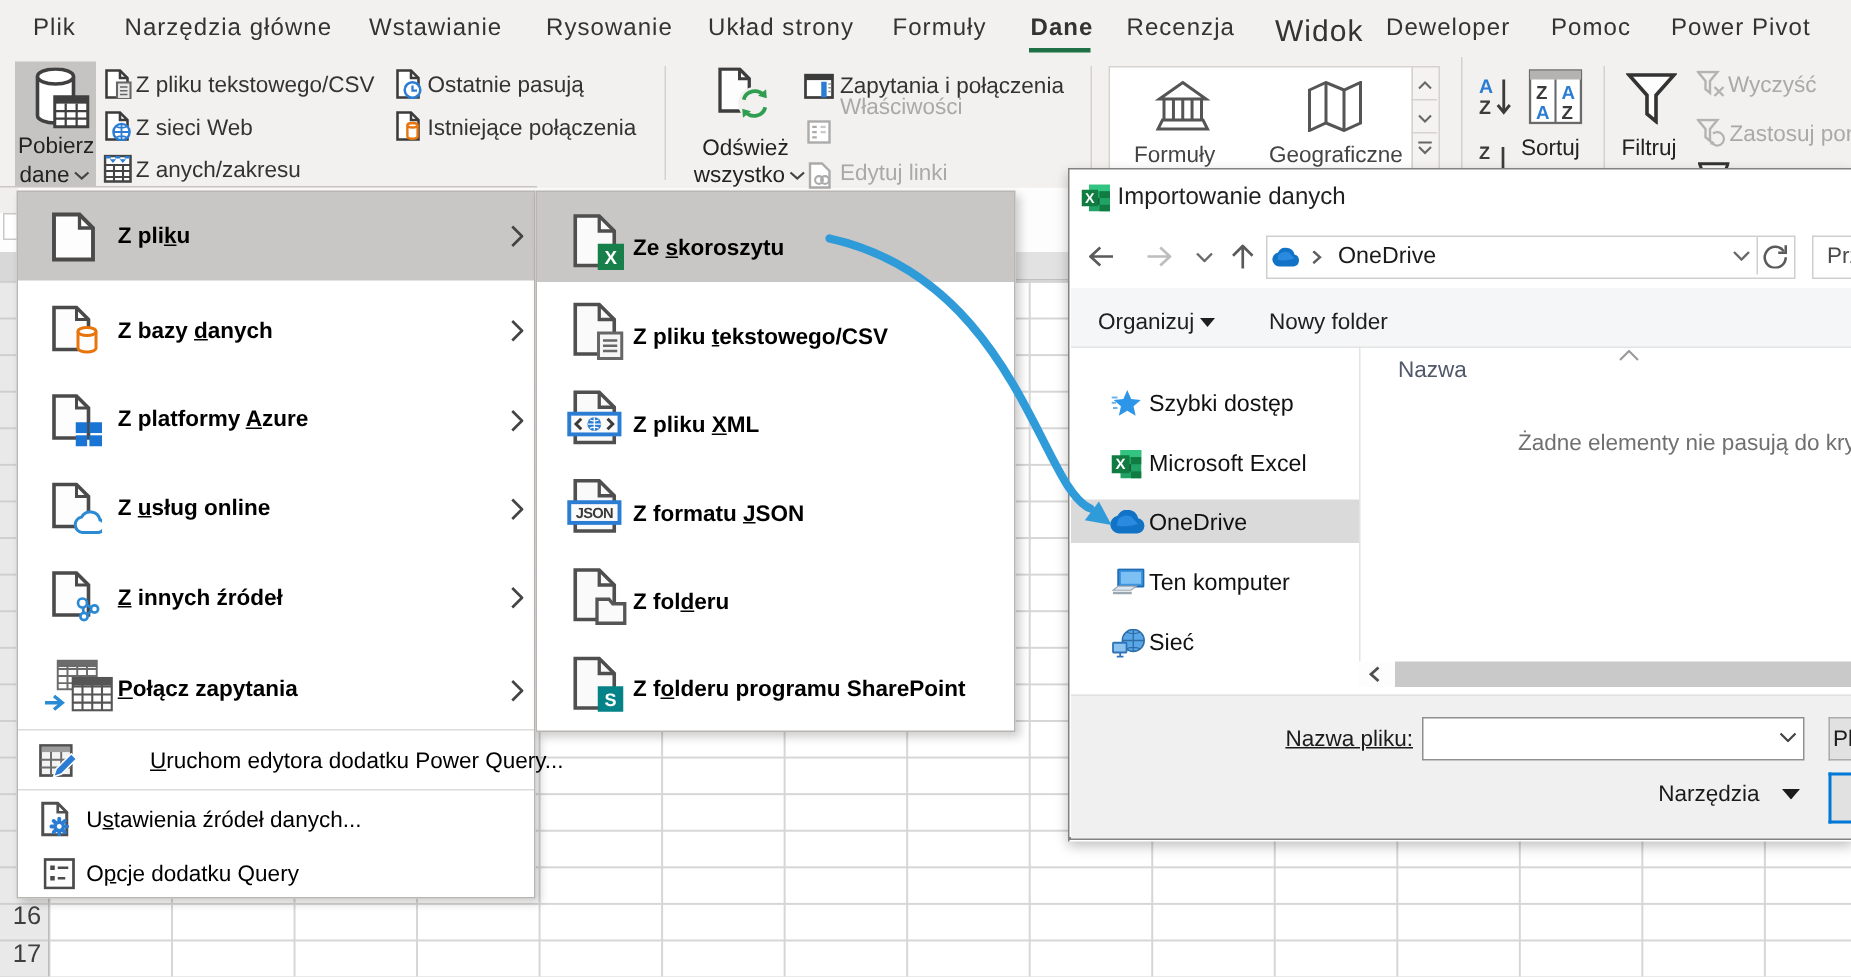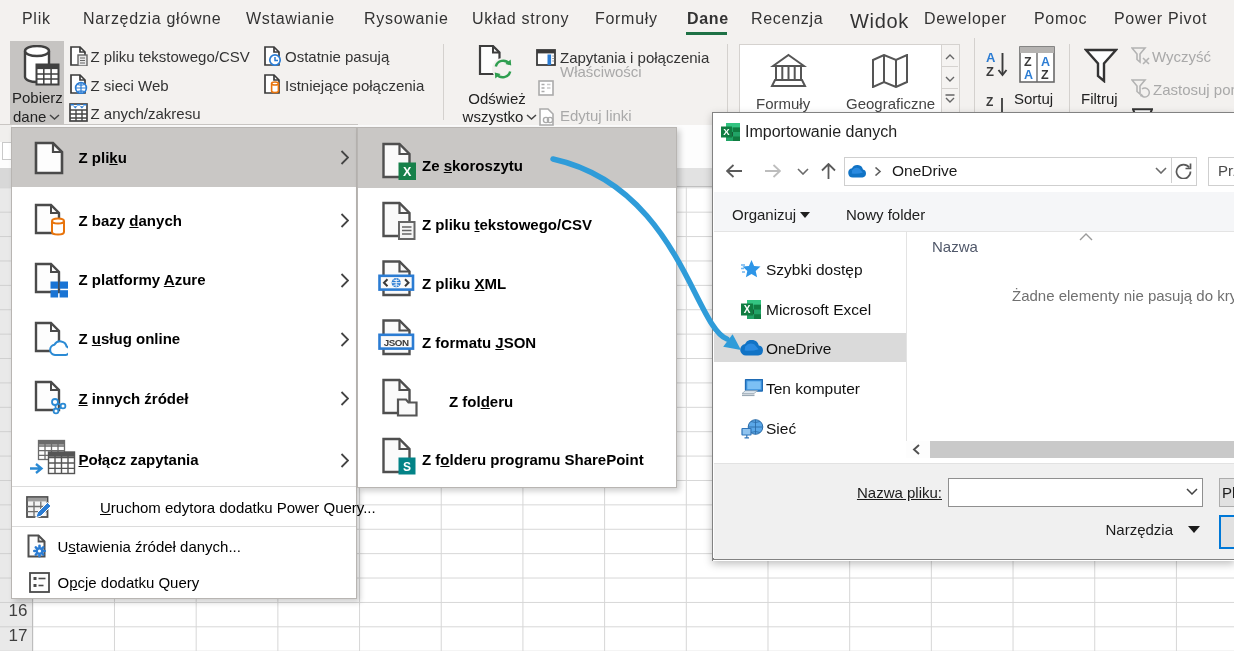--- a/index.html
+++ b/index.html
@@ -467,21 +467,21 @@
   <rect x="2.5" y="15.8" width="33.5" height="13.8" fill="#fafafa" stroke="#2b7cd3" stroke-width="2.6"></rect>
   <text x="19.2" y="26.6" font-size="9.8" font-weight="bold" fill="#3a3a3a" text-anchor="middle" style="letter-spacing:-0.5px">JSON</text>
 </svg>
 <div class="tx" style="left:422px;top:334px;font-size:15px;font-weight:bold;color:#000;">Z formatu <u>J</u>SON</div>
 
 <svg class="abs" style="left:378px;top:378px;" width="40" height="40" viewBox="0 0 40 40">
   <path d="M5.5 2 h16 l10 10 v23 h-26 z" fill="#fafafa" stroke="#4f4f4f" stroke-width="2.4"></path>
   <path d="M21.5 2 v10 h10" fill="none" stroke="#4f4f4f" stroke-width="2.2"></path>
   <path d="M20 21.5 h8 l2.5 3 h8 v13 h-18.5 z" fill="#fafafa" stroke="#555" stroke-width="2.2"></path>
 </svg>
-<div class="tx" style="left:422px;top:393px;font-size:15px;font-weight:bold;color:#000;margin-left:27px;">Z fol<u>d</u>eru</div>
+<div class="tx" style="left:422px;top:393px;font-size:15px;font-weight:bold;color:#000;">Z fol<u>d</u>eru</div>
 
 <svg class="abs" style="left:378px;top:437px;" width="40" height="40" viewBox="0 0 40 40">
   <path d="M5.5 2 h16 l10 10 v23 h-26 z" fill="#fafafa" stroke="#4f4f4f" stroke-width="2.4"></path>
   <path d="M21.5 2 v10 h10" fill="none" stroke="#4f4f4f" stroke-width="2.2"></path>
   <rect x="20.5" y="20.5" width="17" height="17" fill="#038387"></rect>
   <text x="29" y="33.8" font-size="12" font-weight="bold" fill="#fff" text-anchor="middle">S</text>
 </svg>
 <div class="tx" style="left:422px;top:451px;font-size:15px;font-weight:bold;color:#000;">Z f<u>o</u>lderu programu SharePoint</div>
 
 <svg class="abs" style="left:0;top:0;pointer-events:none;" width="1234" height="651" viewBox="0 0 1234 651">

